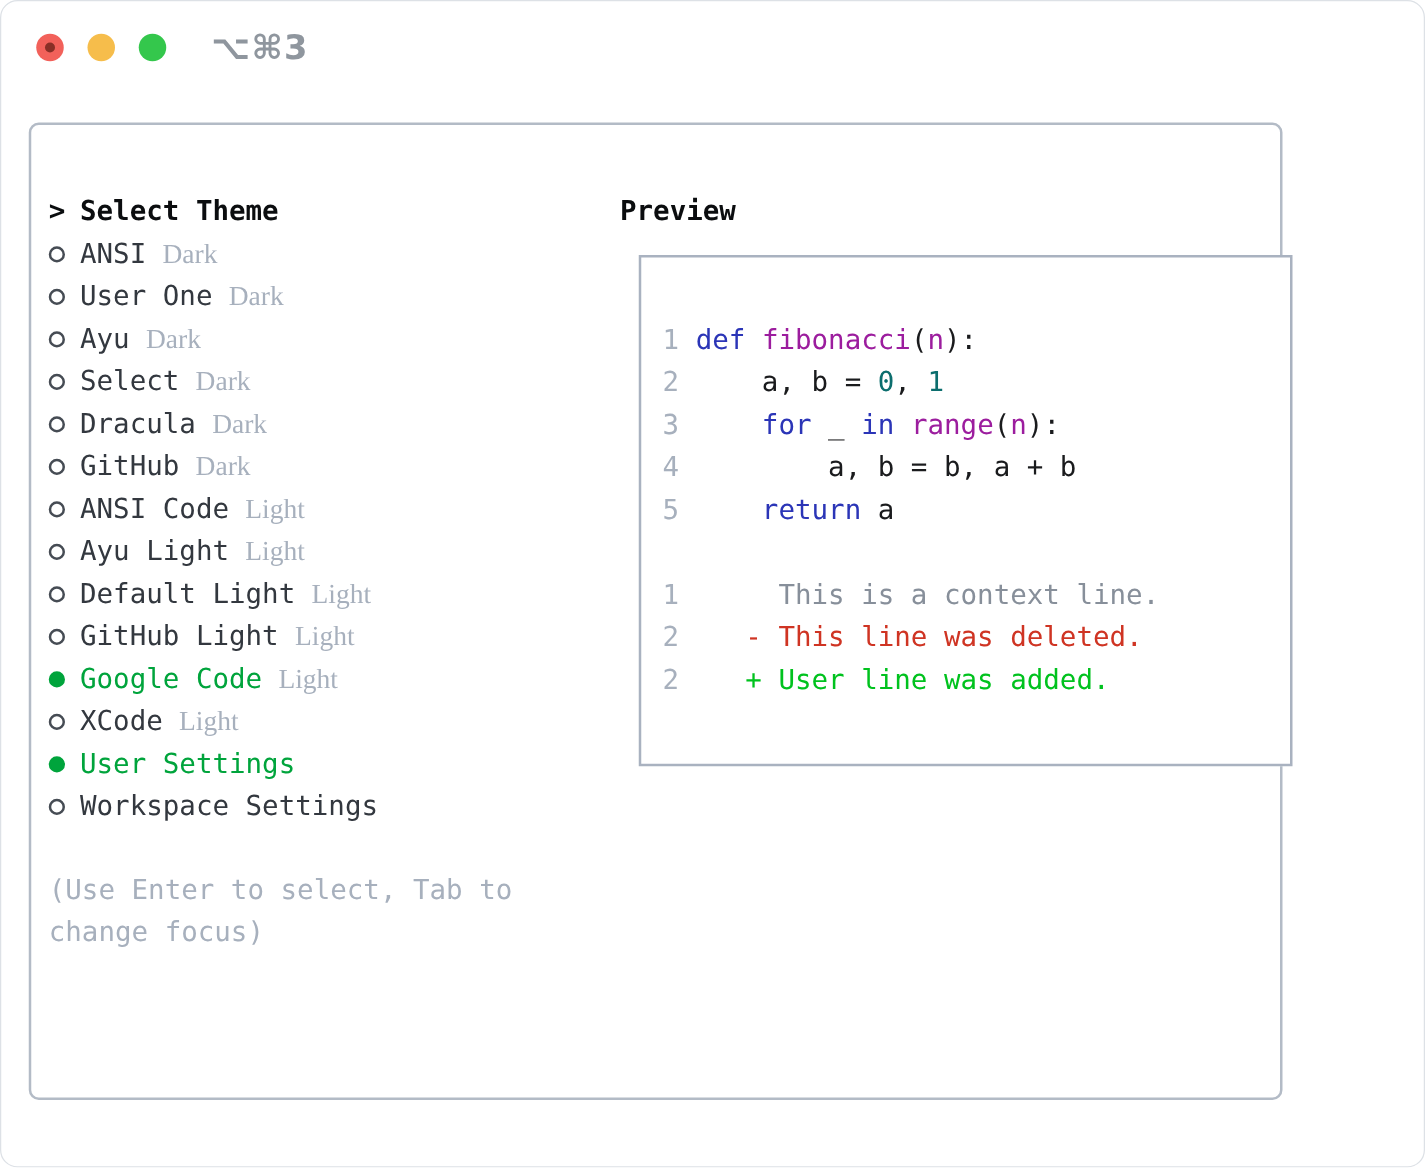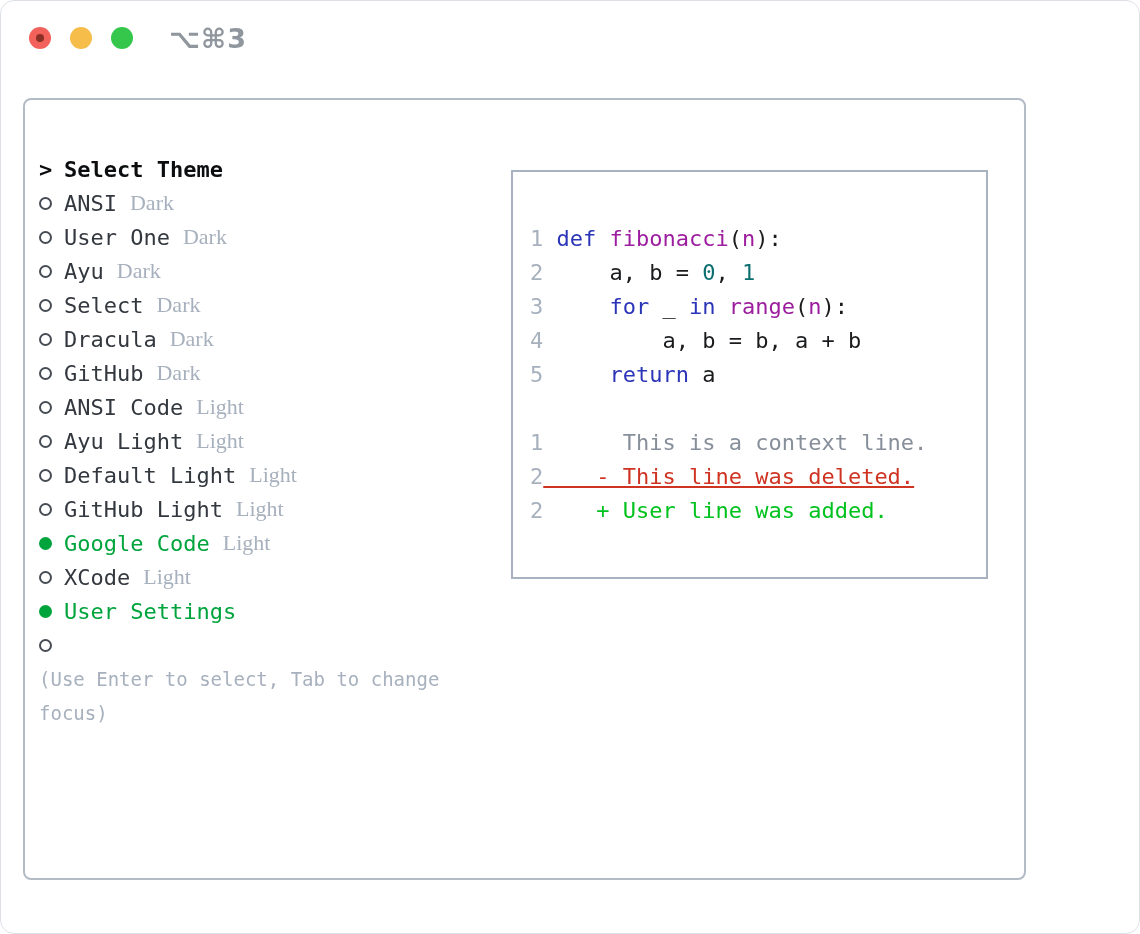--- a/index.html
+++ b/index.html
@@ -48,39 +48,39 @@
     border:2px solid var(--circle-outline,#464c54);
   }
   .circle.sel { background:var(--selected-green,#00a43c); border-color:var(--selected-green,#00a43c); }
   .tname.sel-text, .alabel.sel-text { color:var(--selected-green,#00a43c); }
   .variant { color:var(--muted,#a7b0bd); margin-left:13px;font-family:Liberation Serif, serif; }
 
   .apply-header { margin-top:34px; }
   .apply-header .title { font-weight:normal; color:var(--heading,#0b0d0f); }
 
   .help {
-    width:420px;
-    font-size:19px; line-height:34px; color:var(--muted,#a7b0bd);
+    margin-top:34px; width:420px;
+    font-size:22px; line-height:34px; color:var(--muted,#a7b0bd);
   }
 
   
   .preview-box {
     margin-top:18px; margin-left:15px;
-    width:477px; height:409px;
+    width:523px; height:409px;
     border:2px solid var(--box-border,#a9b2c0);
     padding:16px 0 0 17px; overflow:hidden; background:#ffffff;
   }
   .pline { white-space:pre; height:34px; line-height:34px; font-size:22px; color:var(--plain-code,#1a1b1d); }
   .tok-ln  { color:var(--line-number,#a7b0bd); }
   .tok-kw  { color:var(--keyword,#2b35b7); }
   .tok-fn  { color:var(--function-name,#9c1d9e); }
   .tok-num { color:var(--number-literal,#0c6e6e); }
   .tok-pl  { color:var(--plain-code,#1a1b1d); }
   .tok-ctx { color:var(--diff-context,#878f9a); }
-  .tok-del { color:var(--diff-deleted,#cf3423);text-decoration:underline; }
+  .tok-del { color:var(--diff-deleted,#cf3423); }
   .tok-add { color:var(--diff-added,#00c21e); }
 </style>
 </head>
 <body>
 
 <div class="window">
 
   <div class="lights">
     <span class="light red"></span>
     <span class="light yellow"></span>
@@ -188,27 +188,31 @@
           <div class="row apply-item">
             <span class="bullet">
               <span class="circle sel"></span>
             </span>
             <span class="alabel sel-text">User Settings</span>
           </div>
           <div class="row apply-item">
             <span class="bullet">
               <span class="circle"></span>
             </span>
+            <span class="alabel">Workspace Settings</span>
           </div>
         </div>
 
       <div class="help">(Use Enter to select, Tab to change focus)</div>
     </div>
 
     <div class="col-right">
+      <div class="row header">
+        <span>Preview</span>
+      </div>
       <div class="preview-box" id="preview-box">
           <div class="pline"> </div>
           <div class="pline"><span class="tok-ln">1 </span><span class="tok-kw">def</span><span class="tok-pl"> </span><span class="tok-fn">fibonacci</span><span class="tok-pl">(</span><span class="tok-fn">n</span><span class="tok-pl">):</span></div>
           <div class="pline"><span class="tok-ln">2 </span><span class="tok-pl">    a, b = </span><span class="tok-num">0</span><span class="tok-pl">, </span><span class="tok-num">1</span></div>
           <div class="pline"><span class="tok-ln">3 </span><span class="tok-pl">    </span><span class="tok-kw">for</span><span class="tok-pl"> _ </span><span class="tok-kw">in</span><span class="tok-pl"> </span><span class="tok-fn">range</span><span class="tok-pl">(</span><span class="tok-fn">n</span><span class="tok-pl">):</span></div>
           <div class="pline"><span class="tok-ln">4 </span><span class="tok-pl">        a, b = b, a + b</span></div>
           <div class="pline"><span class="tok-ln">5 </span><span class="tok-pl">    </span><span class="tok-kw">return</span><span class="tok-pl"> a</span></div>
           <div class="pline"> </div>
           <div class="pline"><span class="tok-ln">1</span><span class="tok-ctx">      This is a context line.</span></div>
           <div class="pline"><span class="tok-ln">2</span><span class="tok-del">    - This line was deleted.</span></div>

